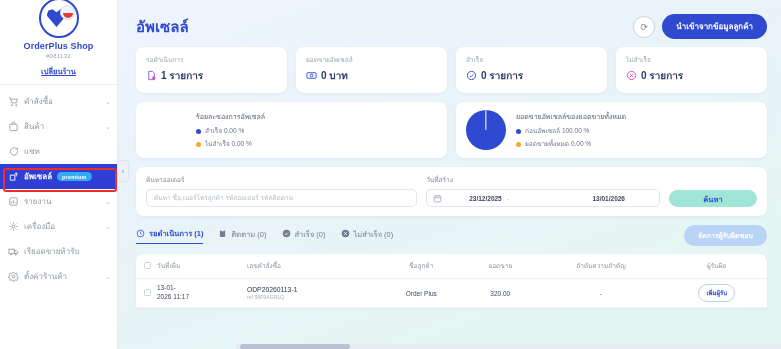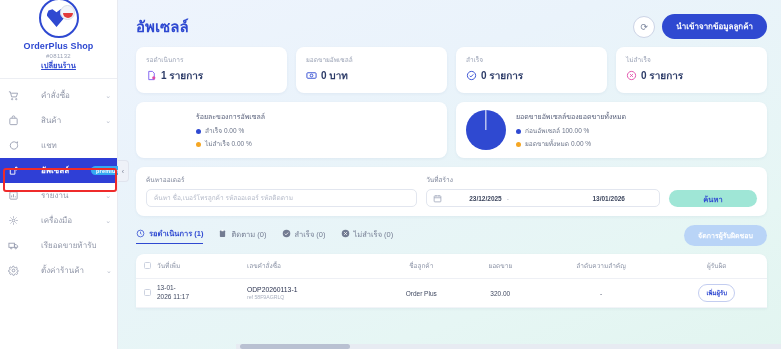--- a/index.html
+++ b/index.html
@@ -49,27 +49,27 @@
   .logo-mouth {
     position: absolute; right: 4px; top: 13px;
     width: 10px; height: 5px; border-radius: 0 0 10px 10px;
     background: #e23b3b;
   }
   .shop-name {
     font-size: 9px; font-weight: bold; color: #2f49d1; letter-spacing: .1px;
   }
   .shop-id { font-size: 6px; color: #9aa2b5; margin-top: 2px; letter-spacing: .3px; }
   .shop-switch {
-    font-size: 7.5px; color: #2f49d1; 
+    font-size: 7.5px; color: #2f49d1; margin-top: 6px;
     text-decoration: underline; cursor: pointer; font-weight: bold;
   }
 
   .nav { padding-top: 4px; flex: 1; }
   .nav-item {
-    display: flex; align-items: center; gap: 22px;
+    display: flex; align-items: center; gap: 5px;
     padding: 6px 6px 6px 8px;
     font-size: 8px; color: #8e94a6; cursor: pointer;
     position: relative; min-height: 24px;
   }
   .nav-item .ico { width: 11px; height: 11px; flex: 0 0 11px; display:block; color:#9aa0b2; }
   .nav-item .ico svg { width: 11px; height: 11px; display:block; }
   .nav-label { white-space: nowrap; font-size: 8px; }
   .nav-caret { margin-left: auto; font-size: 7px; color: #b9bfcd; }
   .nav-item.active {
     background: #2f3fd6; color: #ffffff; border-radius: 0;

